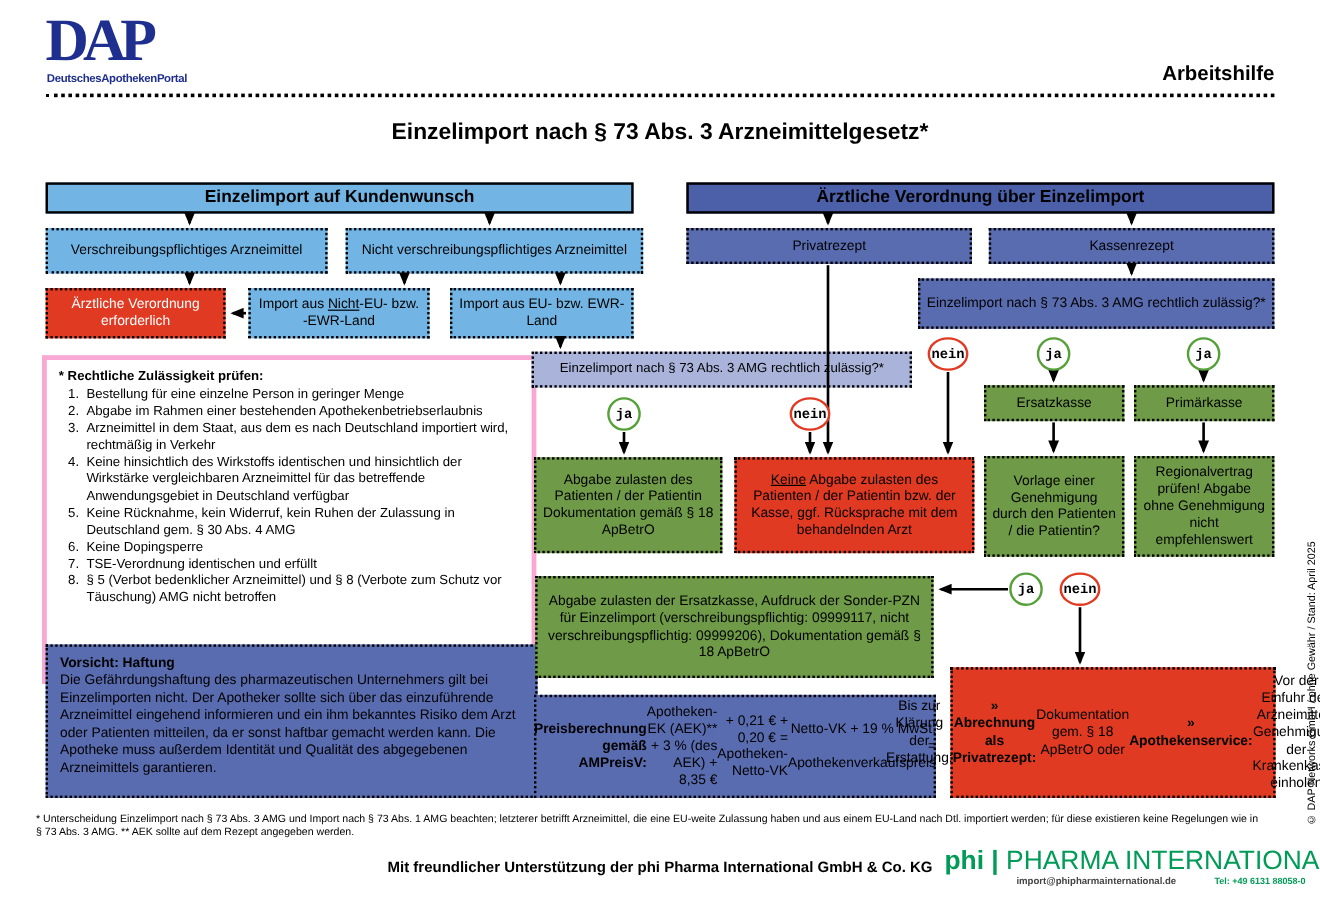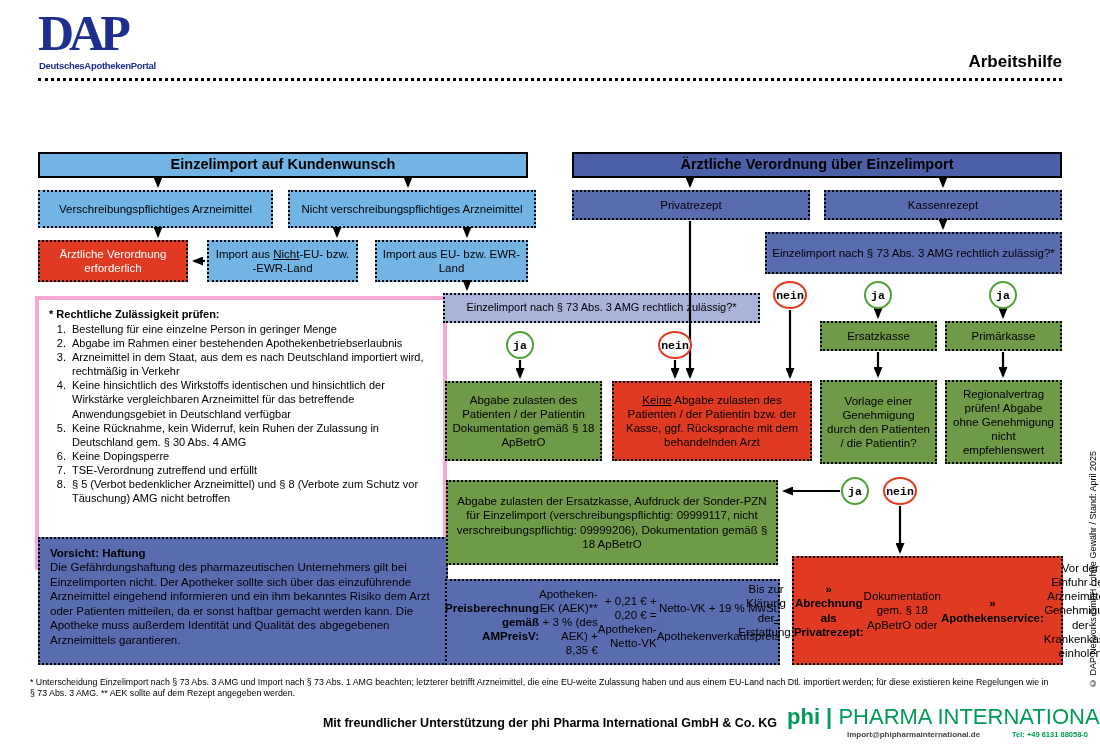--- a/index.html
+++ b/index.html
@@ -76,20 +76,21 @@
 </style>
 </head>
 <body>
 
 <div class="page">
 
   <div class="dap-word">DAP</div>
   <div class="dap-sub">DeutschesApothekenPortal</div>
   <div class="doc-label">Arbeitshilfe</div>
   <div class="dotline"></div>
+  <h1 class="title">Einzelimport nach § 73 Abs. 3 Arzneimittelgesetz*</h1>
 
   <div class="b solid lblue hdr" style="left:38px;top:152px;width:490px;height:26px;">Einzelimport auf Kundenwunsch</div>
   <div class="b dotted lblue" style="left:38px;top:190px;width:235px;height:38px;">Verschreibungspflichtiges Arzneimittel</div>
   <div class="b dotted lblue" style="left:288px;top:190px;width:248px;height:38px;">Nicht verschreibungspflichtiges Arzneimittel</div>
   <div class="b dotted red wt" style="left:38px;top:240px;width:150px;height:42px;">Ärztliche Verordnung erforderlich</div>
   <div class="b dotted lblue" style="left:207px;top:240px;width:151px;height:42px;">
       <span>
     <span>Import aus </span><u>Nicht</u><span>-EU- bzw. -EWR-Land</span>
   </span>
     </div>
@@ -97,21 +98,21 @@
 
   <div class="legal">
     <div class="lt">* Rechtliche Zulässigkeit prüfen:</div>
     <ol>
       <li>Bestellung für eine einzelne Person in geringer Menge</li>
       <li>Abgabe im Rahmen einer bestehenden Apothekenbetriebserlaubnis</li>
       <li>Arzneimittel in dem Staat, aus dem es nach Deutschland importiert wird, rechtmäßig in Verkehr</li>
       <li>Keine hinsichtlich des Wirkstoffs identischen und hinsichtlich der Wirkstärke vergleichbaren Arzneimittel für das betreffende Anwendungsgebiet in Deutschland verfügbar</li>
       <li>Keine Rücknahme, kein Widerruf, kein Ruhen der Zulassung in Deutschland gem. § 30 Abs. 4 AMG</li>
       <li>Keine Dopingsperre</li>
-      <li>TSE-Verordnung zutreffend und erfüllt</li>
+      <li>TSE-Verordnung identischen und erfüllt</li>
       <li>§ 5 (Verbot bedenklicher Arzneimittel) und § 8 (Verbote zum Schutz vor Täuschung) AMG nicht betroffen</li>
     </ol>
   </div>
 
   <div class="haftung">
     <div class="ht">Vorsicht: Haftung</div>
     <div>Die Gefährdungshaftung des pharmazeutischen Unternehmers gilt bei Einzelimporten nicht. Der Apotheker sollte sich über das einzuführende Arzneimittel eingehend informieren und ein ihm bekanntes Risiko dem Arzt oder Patienten mitteilen, da er sonst haftbar gemacht werden kann. Die Apotheke muss außerdem Identität und Qualität des abgegebenen Arzneimittels garantieren.</div>
   </div>
 
   <div class="b dotted pale" style="left:443px;top:293px;width:317px;height:30px;font-size:11px;">Einzelimport nach § 73 Abs. 3 AMG rechtlich zulässig?*</div>

